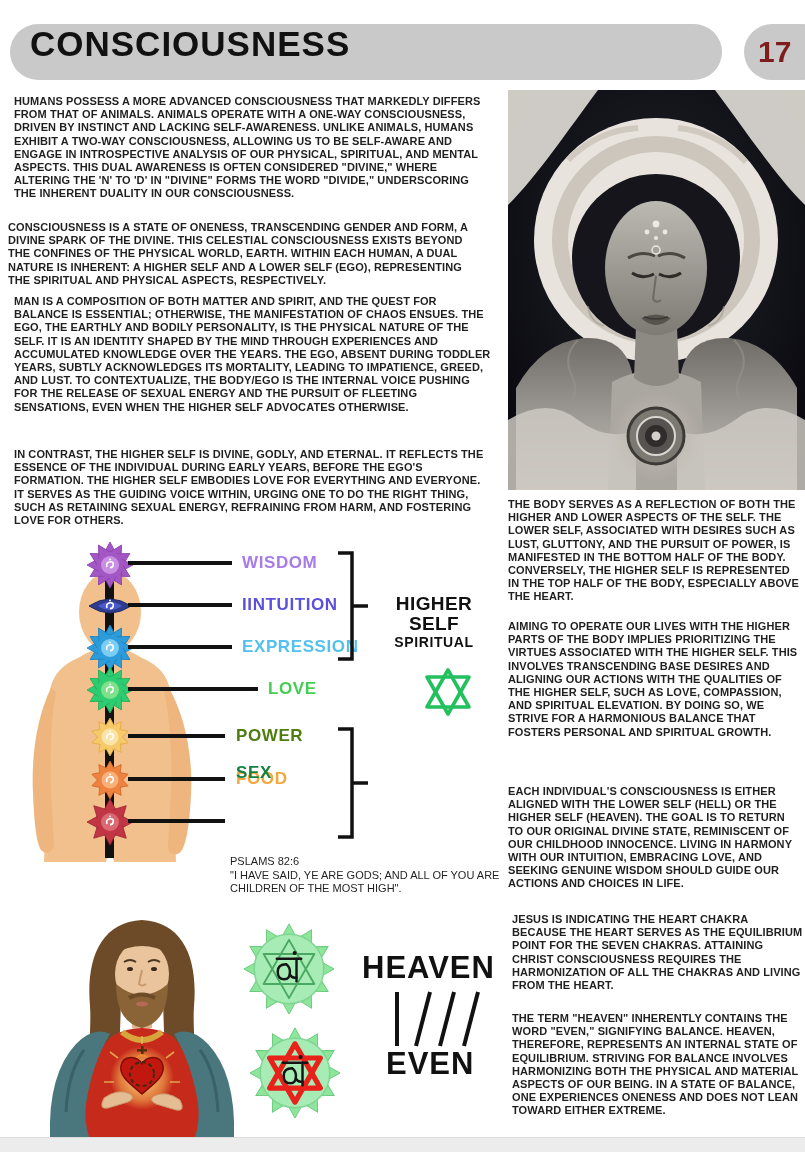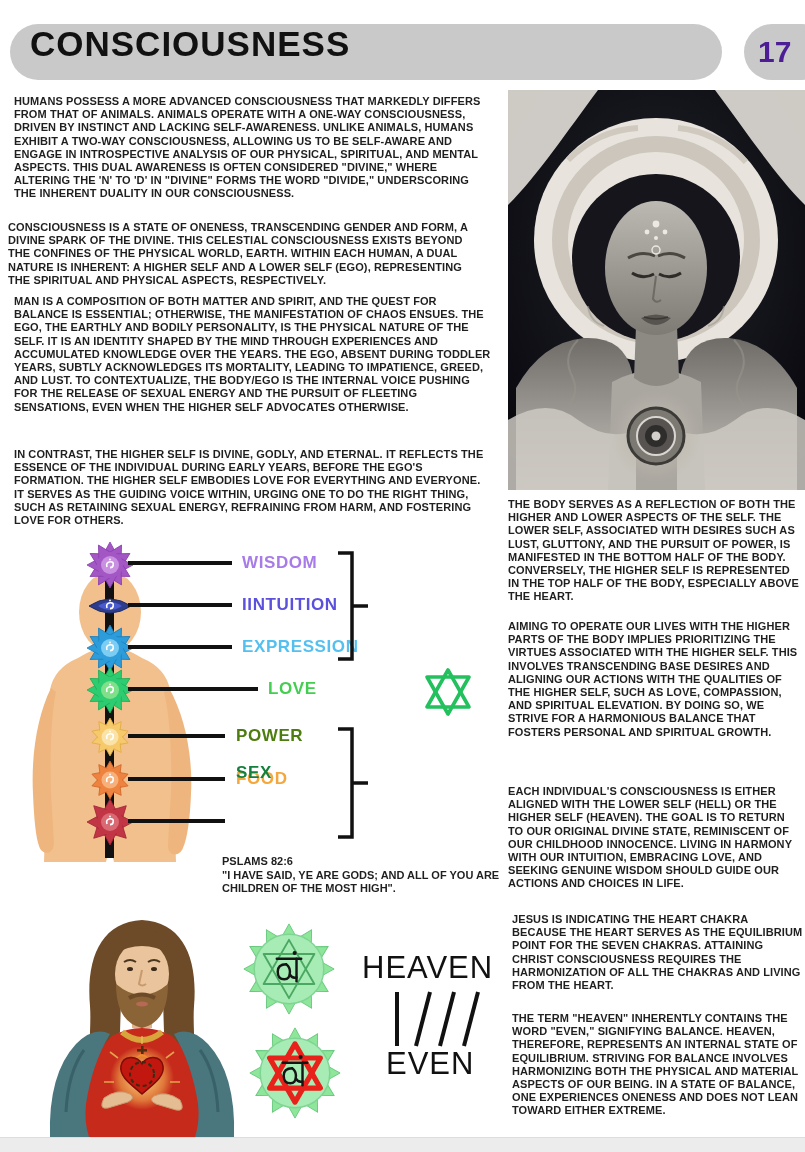--- a/index.html
+++ b/index.html
@@ -5,36 +5,36 @@
   html,body{margin:0;padding:0;background:#ffffff;}
   .page{position:relative;width:805px;height:1152px;background:#ffffff;overflow:hidden;
         font-family:"Liberation Sans",sans-serif;color:#1f1f1f;}
 
   
   .title-pill{position:absolute;left:10px;top:24px;width:712px;height:56px;background:#c9c9c9;
               border-radius:28px;display:flex;align-items:flex-start;}
   .title-pill span{font-size:35px;font-weight:bold;letter-spacing:1px;color:#111;padding-left:20px;}
   .pagenum-pill{position:absolute;left:744px;top:24px;width:86px;height:56px;background:#c9c9c9;
                 border-radius:28px;display:flex;align-items:center;}
-  .pagenum-pill span{font-size:30px;font-weight:bold;color:#4c1d95;padding-left:14px;}
+  .pagenum-pill span{font-size:30px;font-weight:bold;color:#7f1d1d;padding-left:14px;}
 
   
   .para{position:absolute;font-size:11px;line-height:13.2px;font-weight:bold;
         letter-spacing:0.1px;color:#1f1f1f;text-align:left;}
 
   
   .clabel{position:absolute;font-size:17px;font-weight:bold;letter-spacing:0.6px;}
   .cline{position:absolute;height:4px;background:#111;}
   .bracket-block{position:absolute;width:132px;text-align:center;color:#111;}
   .bracket-block .bt{font-size:19px;font-weight:bold;letter-spacing:0.4px;line-height:20px;}
   .bracket-block .bs{font-size:14px;font-weight:bold;letter-spacing:0.6px;line-height:16px;}
 
-  .psalm{position:absolute;left:222px;top:855px;width:288px;font-size:11px;line-height:13.5px;font-weight:bold;color:#1f1f1f;}
-
-  .heaven-word{position:absolute;font-weight:normal;color:#111;letter-spacing:1px;font-size:31px;}
+  .psalm{position:absolute;left:230px;top:855px;width:288px;font-size:11px;line-height:13.5px;font-weight:normal;color:#1f1f1f;}
+
+  .heaven-word{position:absolute;font-weight:bold;color:#111;letter-spacing:1px;font-size:31px;}
 
   .bottom-strip{position:absolute;left:0;top:1137px;width:805px;height:15px;background:#ececec;border-top:1px solid #dddddd;}
 
   svg{position:absolute;display:block;}
 </style>
 </head>
 <body>
 
 <div class="page">
 
@@ -288,20 +288,24 @@
   <svg style="left:422px;top:666px;" width="52" height="52" viewBox="0 0 52 52">
     <g fill="none" stroke="#23c05e" stroke-width="3.6" stroke-linejoin="round">
       <path d="M26,4 L47,41 L5,41 Z"></path>
       <path d="M26,48 L5,11 L47,11 Z"></path>
     </g>
   </svg>
 
   <svg style="left:336px;top:551px;" width="34" height="110" viewBox="0 0 34 110">
     <path d="M2,2 H16 V108 H2 M16,55 H32" fill="none" stroke="#111" stroke-width="3.5"></path>
   </svg>
+  <div class="bracket-block" style="left:368px;top:594px;">
+    <div class="bt">HIGHER SELF</div>
+    <div class="bs">SPIRITUAL</div>
+  </div>
   <svg style="left:336px;top:727px;" width="34" height="112" viewBox="0 0 34 112">
     <path d="M2,2 H16 V110 H2 M16,56 H32" fill="none" stroke="#111" stroke-width="3.5"></path>
   </svg>
 
   <div class="psalm">
     <div>PSLAMS 82:6</div>
     <div>"I HAVE SAID, YE ARE GODS; AND ALL OF YOU ARE CHILDREN OF THE MOST HIGH".</div>
   </div>
 
   <svg style="left:42px;top:912px;" width="200" height="225" viewBox="0 0 200 225">

